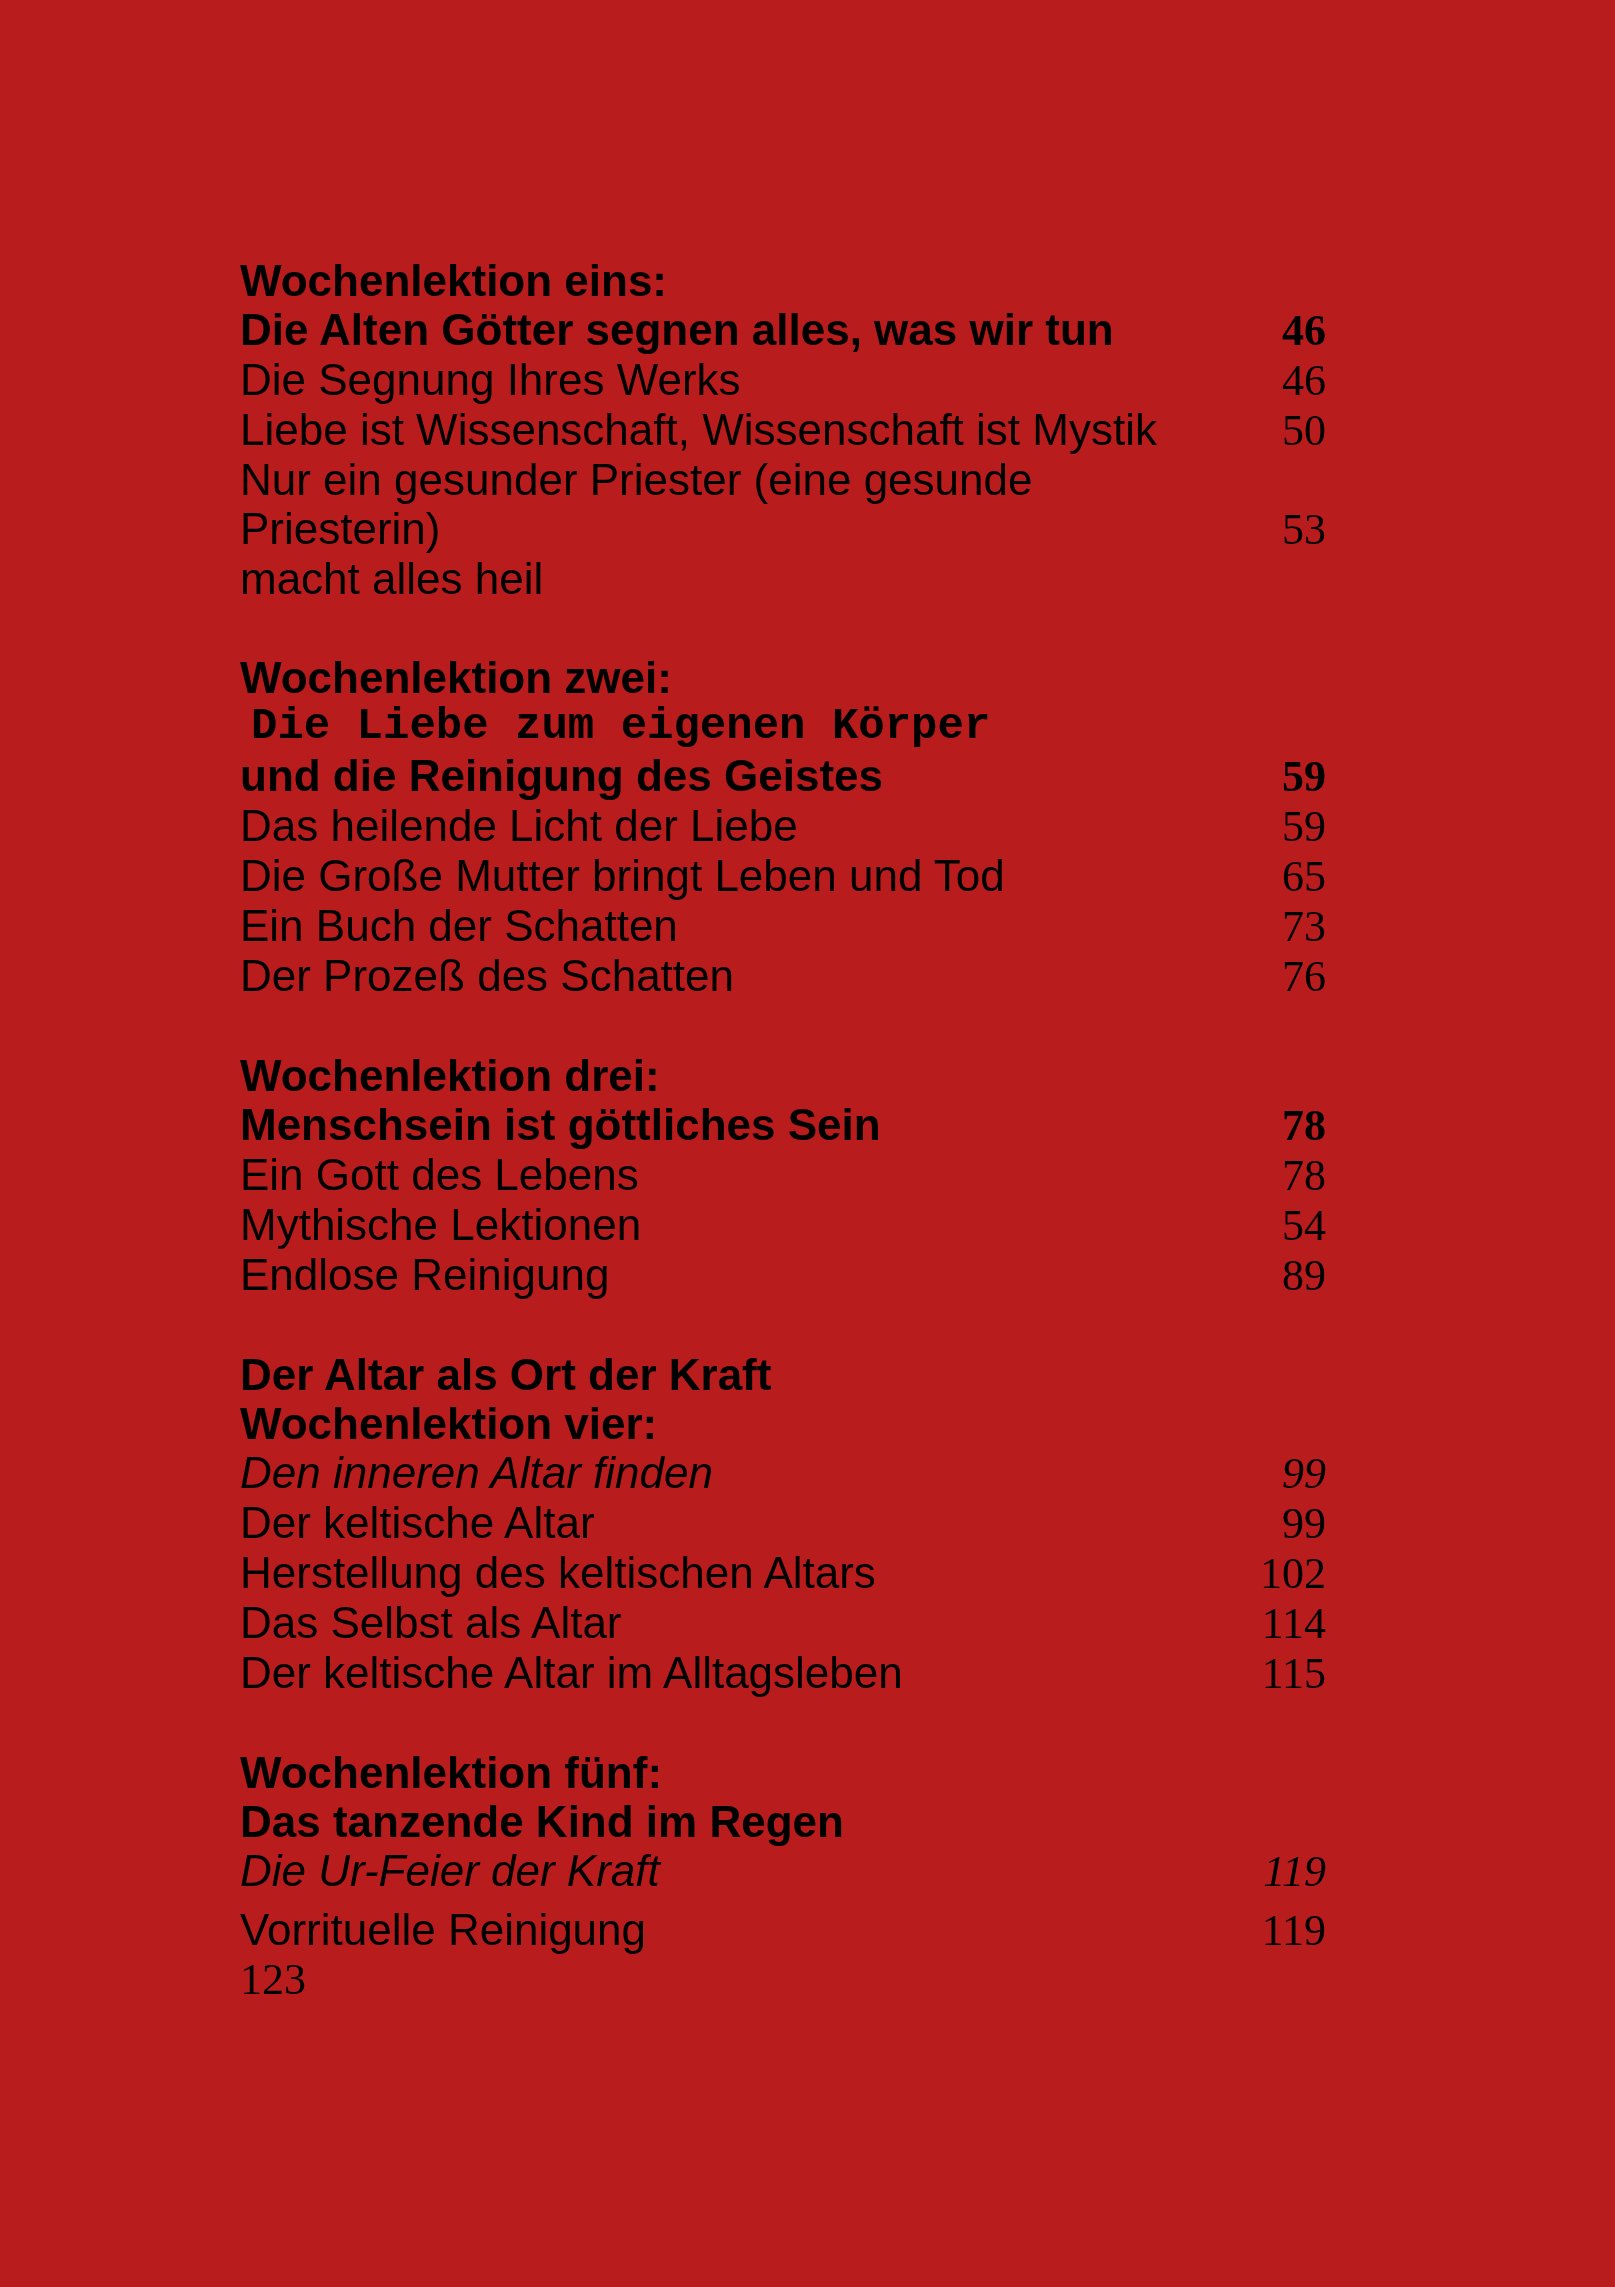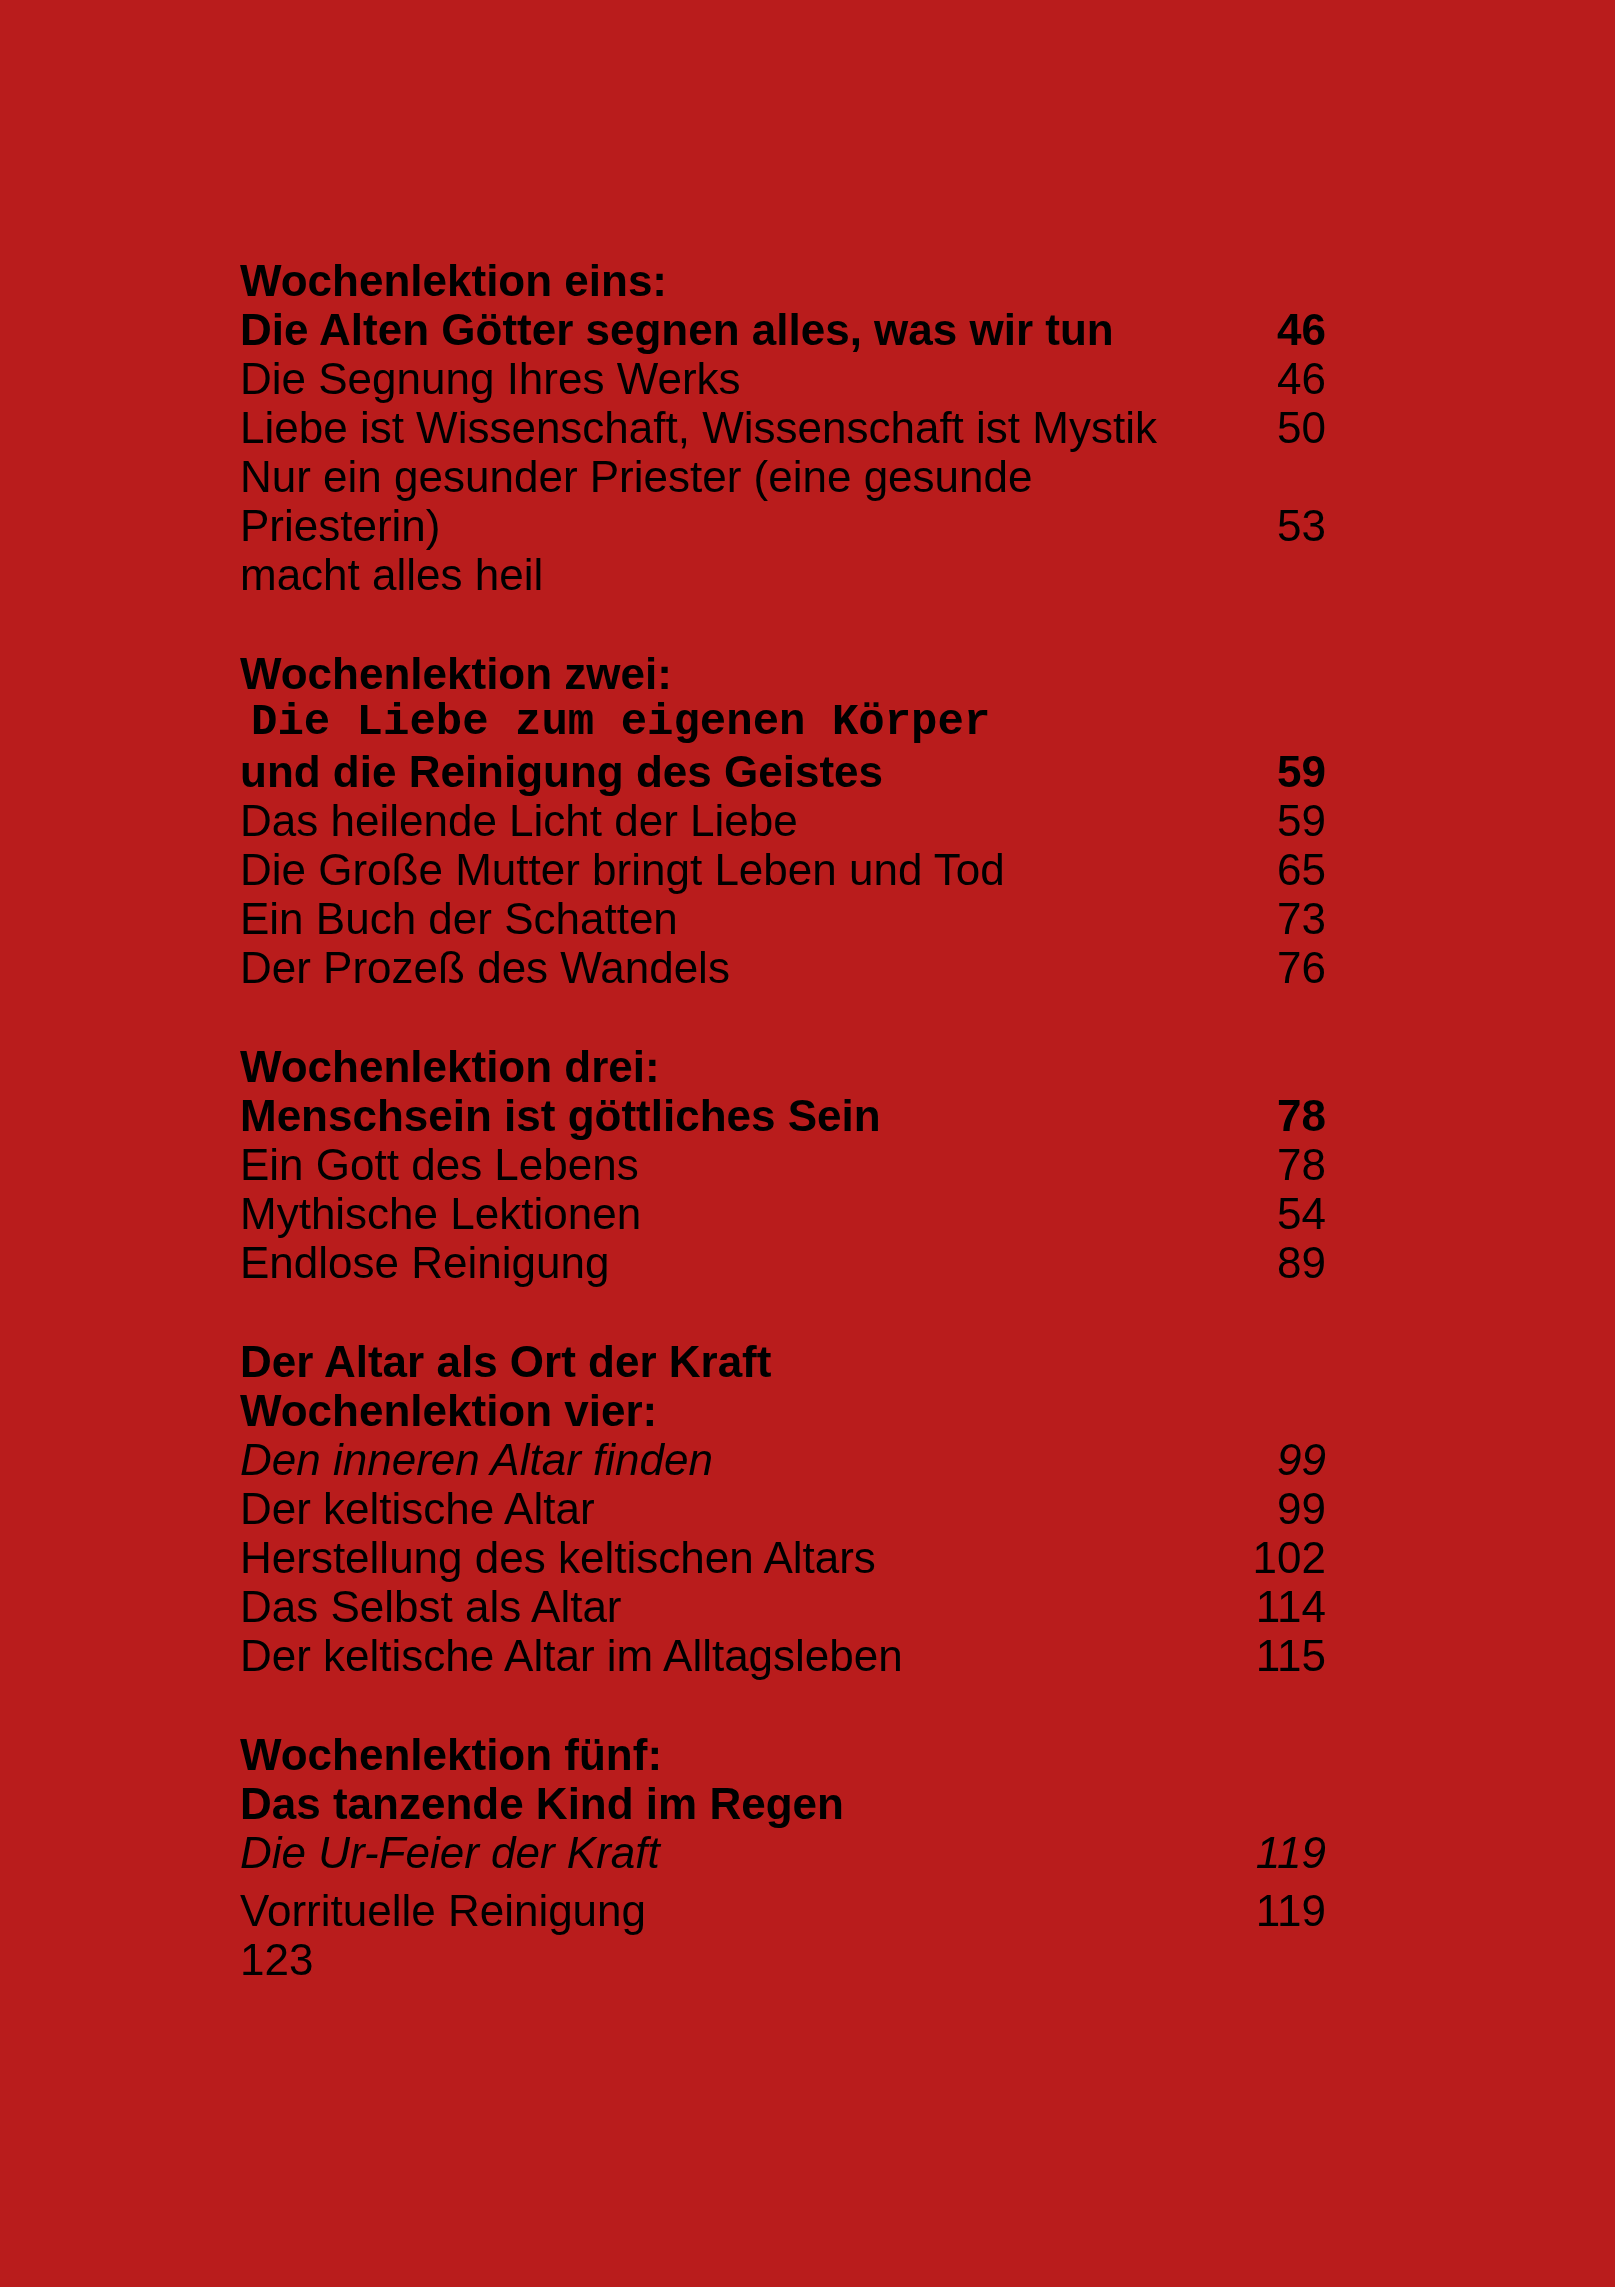--- a/index.html
+++ b/index.html
@@ -30,21 +30,21 @@
     align-items: baseline;
     font-size: 44px;
     line-height: 49px;
     white-space: pre;
   }
   .row.bold { font-weight: 700; }
   .row.italic { font-style: italic; }
   .row.indent .title { padding-left: 11px; font-family: Liberation Mono, monospace; }
   .row.gap-before { margin-top: 9.2px; }
   .title { flex: 0 1 auto; }
-  .pagenum { flex: 0 0 auto; text-align: right; }
+  .pagenum { flex: 0 0 auto; text-align: right; font-family: Liberation Serif, serif; }
 </style>
 </head>
 <body>
 
 <div class="page">
   <main class="toc" id="toc">
       <section class="section">
         <div class="row bold"><span class="title">Wochenlektion eins:</span></div>
         <div class="row bold"><span class="title">Die Alten Götter segnen alles, was wir tun</span><span class="pagenum">46</span></div>
         <div class="row"><span class="title">Die Segnung Ihres Werks</span><span class="pagenum">46</span></div>
@@ -53,21 +53,21 @@
         <div class="row"><span class="title">Priesterin)</span><span class="pagenum">53</span></div>
         <div class="row"><span class="title">macht alles heil</span></div>
       </section>
       <section class="section">
         <div class="row bold"><span class="title">Wochenlektion zwei:</span></div>
         <div class="row bold indent"><span class="title">Die Liebe zum eigenen Körper</span></div>
         <div class="row bold"><span class="title">und die Reinigung des Geistes</span><span class="pagenum">59</span></div>
         <div class="row"><span class="title">Das heilende Licht der Liebe</span><span class="pagenum">59</span></div>
         <div class="row"><span class="title">Die Große Mutter bringt Leben und Tod</span><span class="pagenum">65</span></div>
         <div class="row"><span class="title">Ein Buch der Schatten</span><span class="pagenum">73</span></div>
-        <div class="row"><span class="title">Der Prozeß des Wandels</span><span class="pagenum">76</span></div>
+        <div class="row"><span class="title">Der Prozeß des Schatten</span><span class="pagenum">76</span></div>
       </section>
       <section class="section">
         <div class="row bold"><span class="title">Wochenlektion drei:</span></div>
         <div class="row bold"><span class="title">Menschsein ist göttliches Sein</span><span class="pagenum">78</span></div>
         <div class="row"><span class="title">Ein Gott des Lebens</span><span class="pagenum">78</span></div>
         <div class="row"><span class="title">Mythische Lektionen</span><span class="pagenum">54</span></div>
         <div class="row"><span class="title">Endlose Reinigung</span><span class="pagenum">89</span></div>
       </section>
       <section class="section">
         <div class="row bold"><span class="title">Der Altar als Ort der Kraft</span></div>

